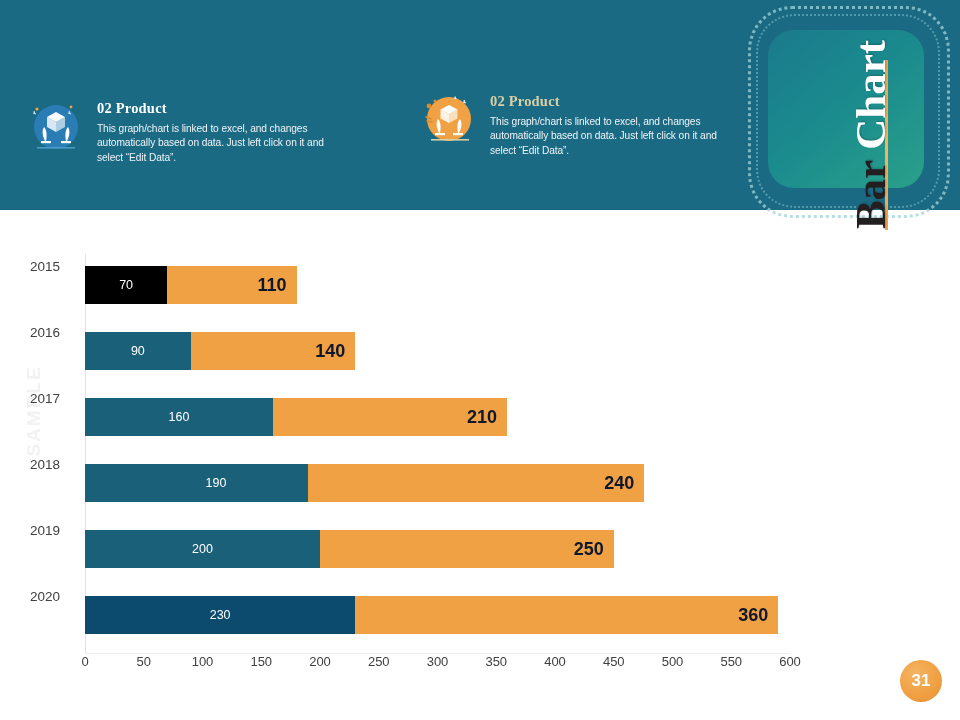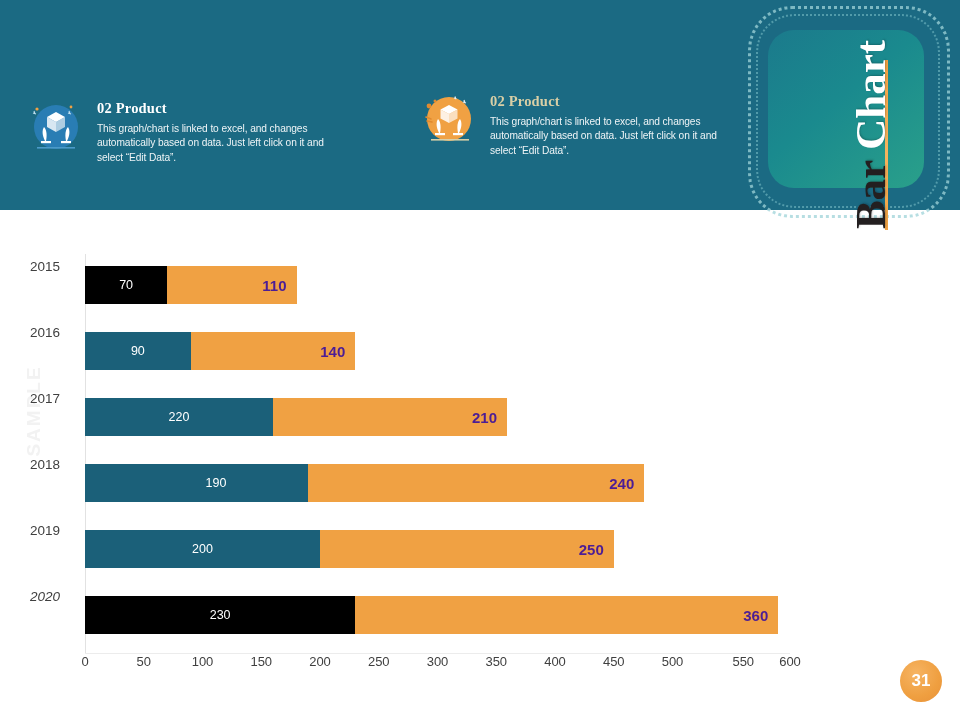--- a/index.html
+++ b/index.html
@@ -178,22 +178,22 @@
     align-items: center;
   }
   .seg-a { background: #1b6079; justify-content: center; }
   .seg-b { background: #f0a143; justify-content: flex-end; }
   .seg-a .bar-value {
     color: #ffffff;
     font-size: 12.5px;
     font-weight: normal;
   }
   .seg-b .bar-value {
-    color: #4c1d95;
-    font-size: 15px;
+    color: #0f172a;
+    font-size: 18px;
     font-weight: bold;
     margin-right: 10px;
   }
 
   .cat-label {
     position: absolute;
     left: 30px;
     width: 48px;
     text-align: left;
     font-size: 13.5px;
@@ -327,21 +327,21 @@
       <div class="bar-row" style="top: 84px;">
         <div class="bar-seg seg-a" style="left: 0px; width: 105.75px; background: rgb(27, 96, 121);">
           <span class="bar-value">90</span>
         </div>
         <div class="bar-seg seg-b" style="left: 105.75px; width: 164.5px; background: rgb(240, 161, 67);">
           <span class="bar-value">140</span>
         </div>
       </div>
       <div class="bar-row" style="top: 150px;">
         <div class="bar-seg seg-a" style="left: 0px; width: 188px; background: rgb(27, 96, 121);">
-          <span class="bar-value">220</span>
+          <span class="bar-value">160</span>
         </div>
         <div class="bar-seg seg-b" style="left: 188px; width: 234px; background: rgb(240, 161, 67);">
           <span class="bar-value">210</span>
         </div>
       </div>
       <div class="bar-row" style="top: 216px;">
         <div class="bar-seg seg-a" style="left: 0px; width: 262px; background: rgb(27, 96, 121);">
           <span class="bar-value">190</span>
         </div>
         <div class="bar-seg seg-b" style="left: 223.25px; width: 336px; background: rgb(240, 161, 67);">
@@ -350,45 +350,45 @@
       </div>
       <div class="bar-row" style="top: 282px;">
         <div class="bar-seg seg-a" style="left: 0px; width: 235px; background: rgb(27, 96, 121);">
           <span class="bar-value">200</span>
         </div>
         <div class="bar-seg seg-b" style="left: 235px; width: 293.75px; background: rgb(240, 161, 67);">
           <span class="bar-value">250</span>
         </div>
       </div>
       <div class="bar-row" style="top: 348px;">
-        <div class="bar-seg seg-a" style="left: 0px; width: 270.25px; background: #000000;">
+        <div class="bar-seg seg-a" style="left: 0px; width: 270.25px; background: #0c4a6e;">
           <span class="bar-value">230</span>
         </div>
         <div class="bar-seg seg-b" style="left: 270.25px; width: 423px; background: rgb(240, 161, 67);">
           <span class="bar-value">360</span>
         </div>
       </div>
     </div>
   <div id="x-axis-toprule"></div>
   <div id="x-axis">
       <div class="tick" style="left: 0px;">0</div>
       <div class="tick" style="left: 58.75px;">50</div>
       <div class="tick" style="left: 117.5px;">100</div>
       <div class="tick" style="left: 176.25px;">150</div>
       <div class="tick" style="left: 235px;">200</div>
       <div class="tick" style="left: 293.75px;">250</div>
       <div class="tick" style="left: 352.5px;">300</div>
       <div class="tick" style="left: 411.25px;">350</div>
       <div class="tick" style="left: 470px;">400</div>
       <div class="tick" style="left: 528.75px;">450</div>
       <div class="tick" style="left: 587.5px;">500</div>
-      <div class="tick" style="left: 646.25px; margin-left: 12px;">550</div>
+      <div class="tick" style="left: 646.25px;">550</div>
       <div class="tick" style="left: 705px;">600</div>
     </div>
 <div class="cat-label" style="top: 18px;">2015</div>
     <div class="cat-label" style="top: 84px;">2016</div>
     <div class="cat-label" style="top: 150px;">2017</div>
     <div class="cat-label" style="top: 216px;">2018</div>
     <div class="cat-label" style="top: 282px;">2019</div>
-    <div class="cat-label" style="top: 348px; font-style: italic;">2020</div>
+    <div class="cat-label" style="top: 348px;">2020</div>
   </div>
 
 <div id="page-badge">31</div>
 
 </body></html>

